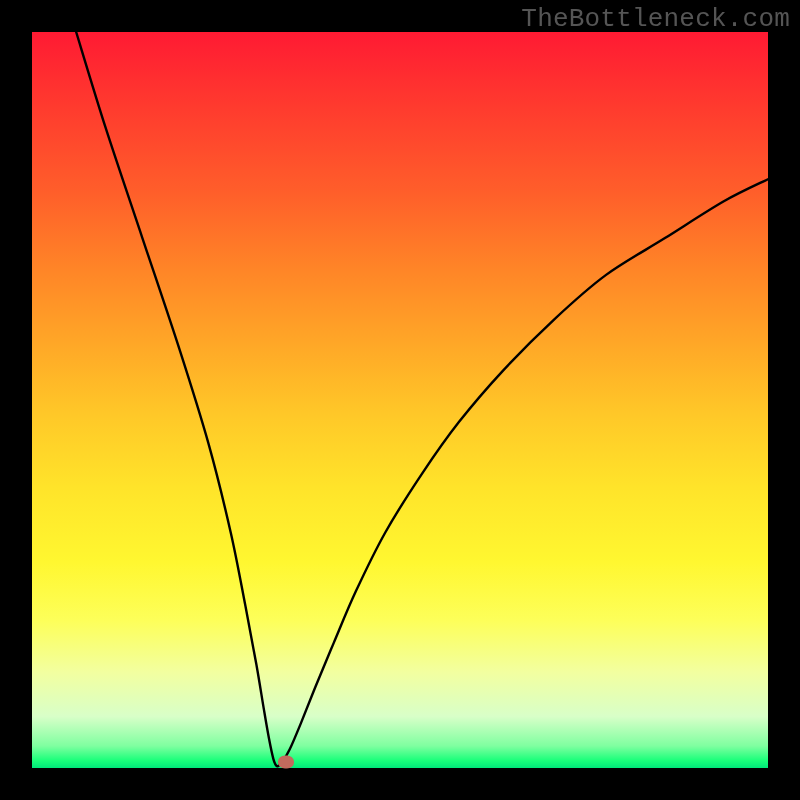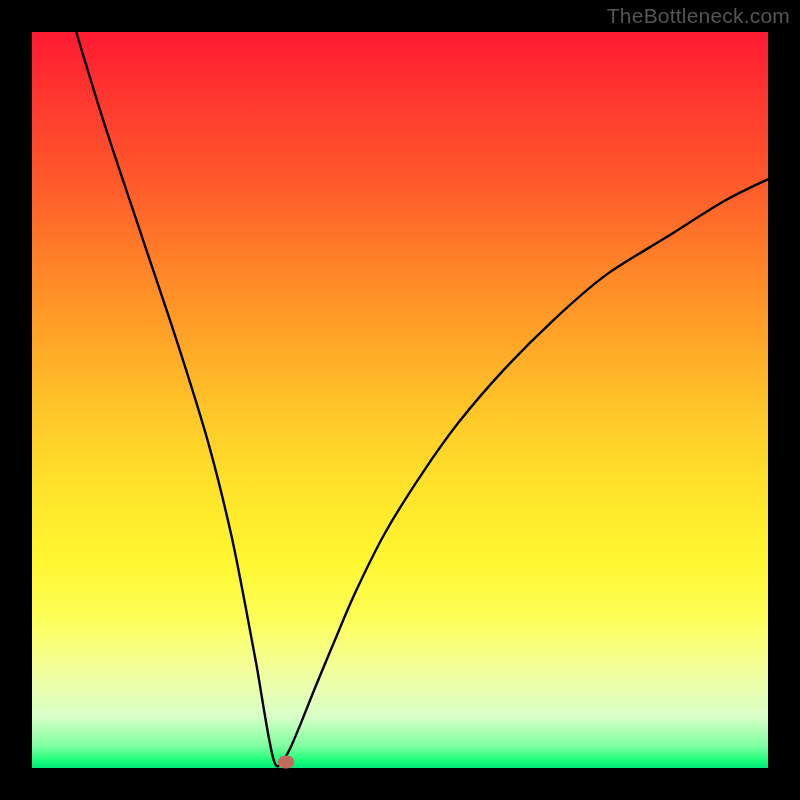--- a/index.html
+++ b/index.html
@@ -9,24 +9,25 @@
     height: 800px;
     background: #000;
     position: relative;
     font-family: Arial, sans-serif;
   }
   .watermark {
     position: absolute;
     top: 4px;
     right: 10px;
     color: #555;
-    font-size: 21px;
+    font-size: 26px;
     font-weight: 400;
     z-index: 10;
     letter-spacing: 0.2px;
+    font-family: Liberation Mono, monospace;
   }
   .plot-area {
     position: absolute;
     left: 32px;
     top: 32px;
     width: 736px;
     height: 736px;
   }
   .gradient {
     position: absolute;

